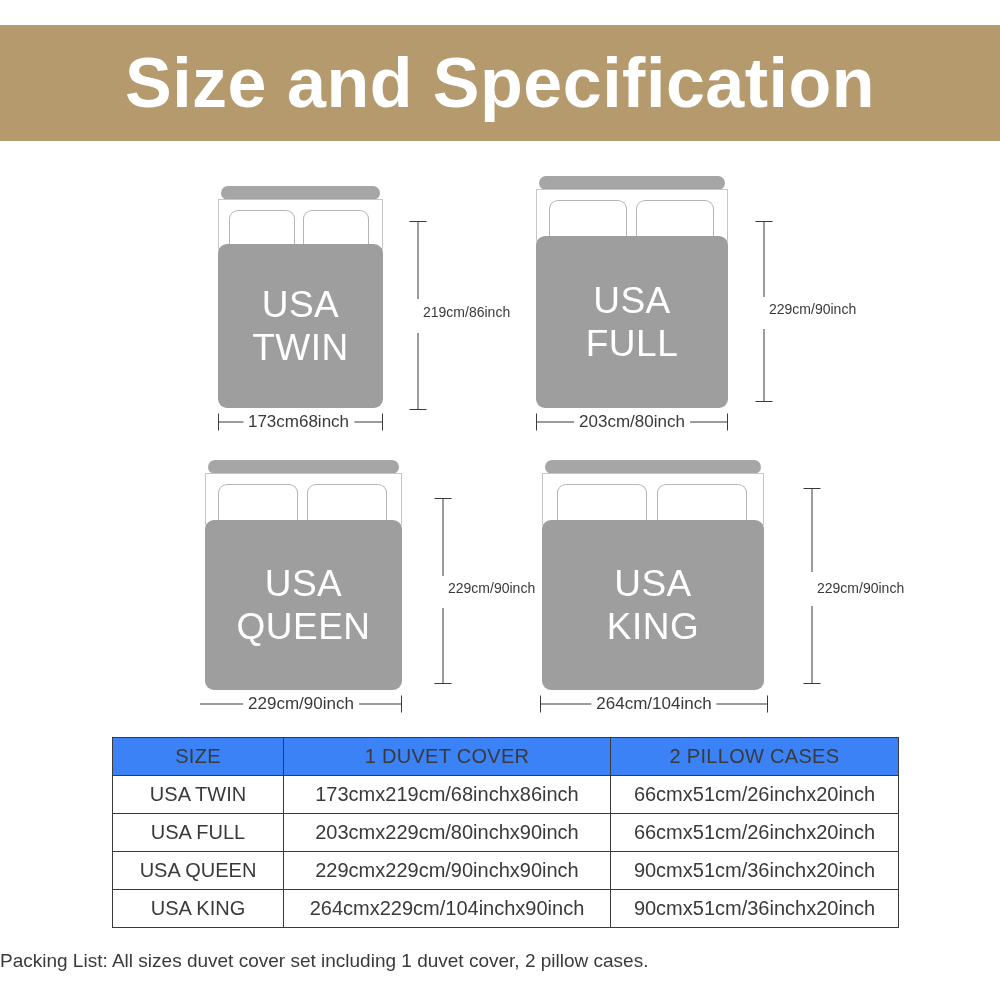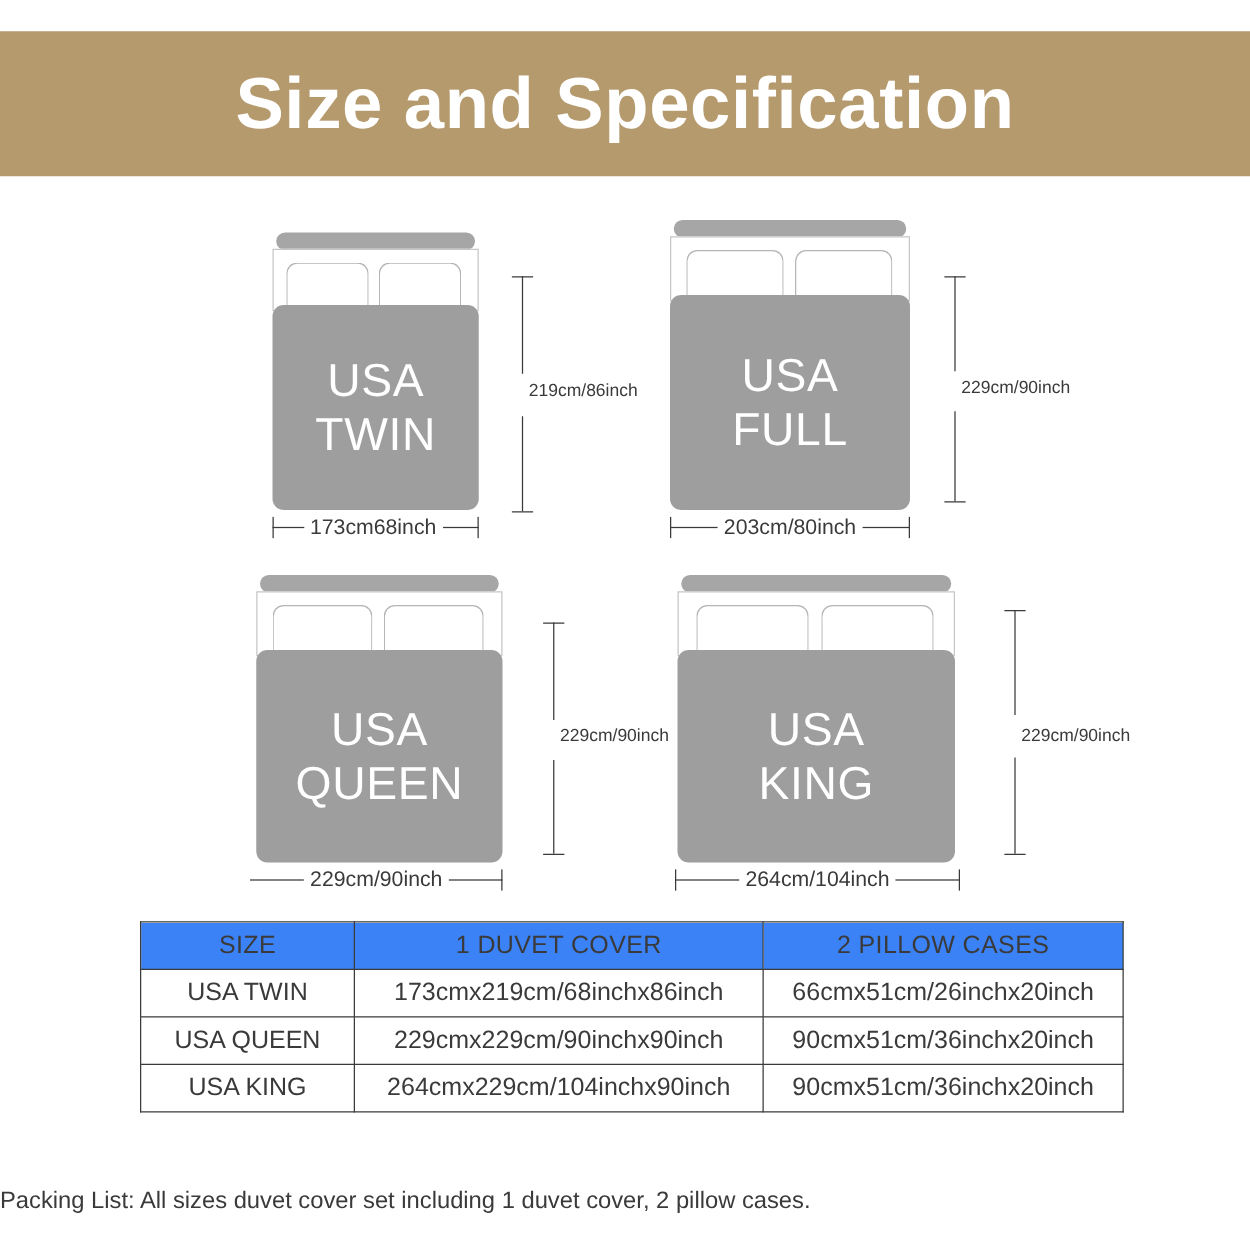--- a/index.html
+++ b/index.html
@@ -14,21 +14,21 @@
 
   
   .header-band {
     position: absolute; left: 0; top: 25px;
     width: 1000px; height: 116px;
     background: #b59a6e;
     display: flex; align-items: center; justify-content: center;
   }
   .header-title {
     color: #ffffff;
-    font-size: 58px;
+    font-size: 70px;
     font-weight: bold;
     letter-spacing: 0.5px;
     line-height: 1;
     font-family: "Liberation Sans", sans-serif;
   }
 
   
   .bed-fig { position: absolute; }
 
   .bed { position: absolute; left: 0; top: 0; }
@@ -282,20 +282,25 @@
         <th class="col-pillow">2 PILLOW CASES</th>
       </tr>
     </thead>
     <tbody>
       <tr>
         <td class="col-size">USA TWIN</td>
         <td class="col-duvet">173cmx219cm/68inchx86inch</td>
         <td class="col-pillow">66cmx51cm/26inchx20inch</td>
       </tr>
       <tr>
+        <td class="col-size">USA FULL</td>
+        <td class="col-duvet">203cmx229cm/80inchx90inch</td>
+        <td class="col-pillow">66cmx51cm/26inchx20inch</td>
+      </tr>
+      <tr>
         <td class="col-size">USA QUEEN</td>
         <td class="col-duvet">229cmx229cm/90inchx90inch</td>
         <td class="col-pillow">90cmx51cm/36inchx20inch</td>
       </tr>
       <tr>
         <td class="col-size">USA KING</td>
         <td class="col-duvet">264cmx229cm/104inchx90inch</td>
         <td class="col-pillow">90cmx51cm/36inchx20inch</td>
       </tr>
     </tbody>

